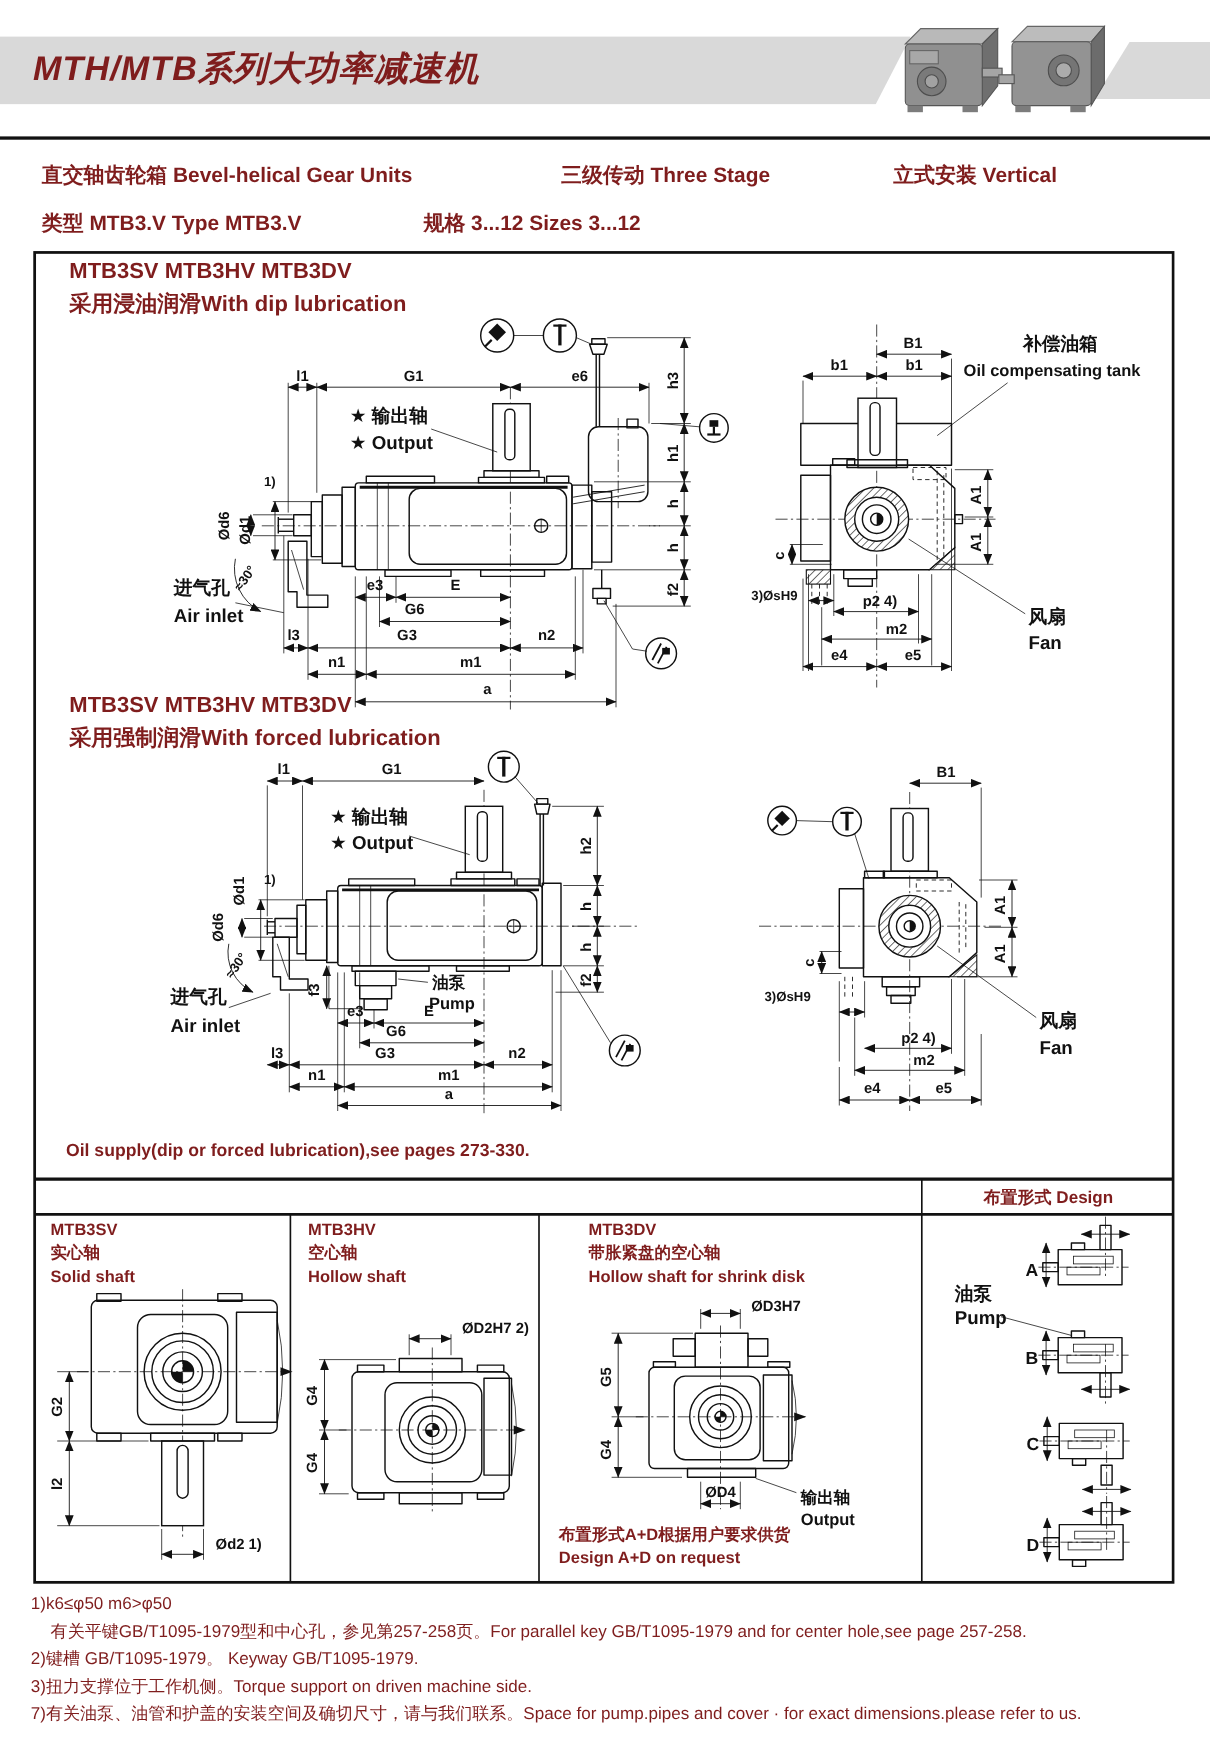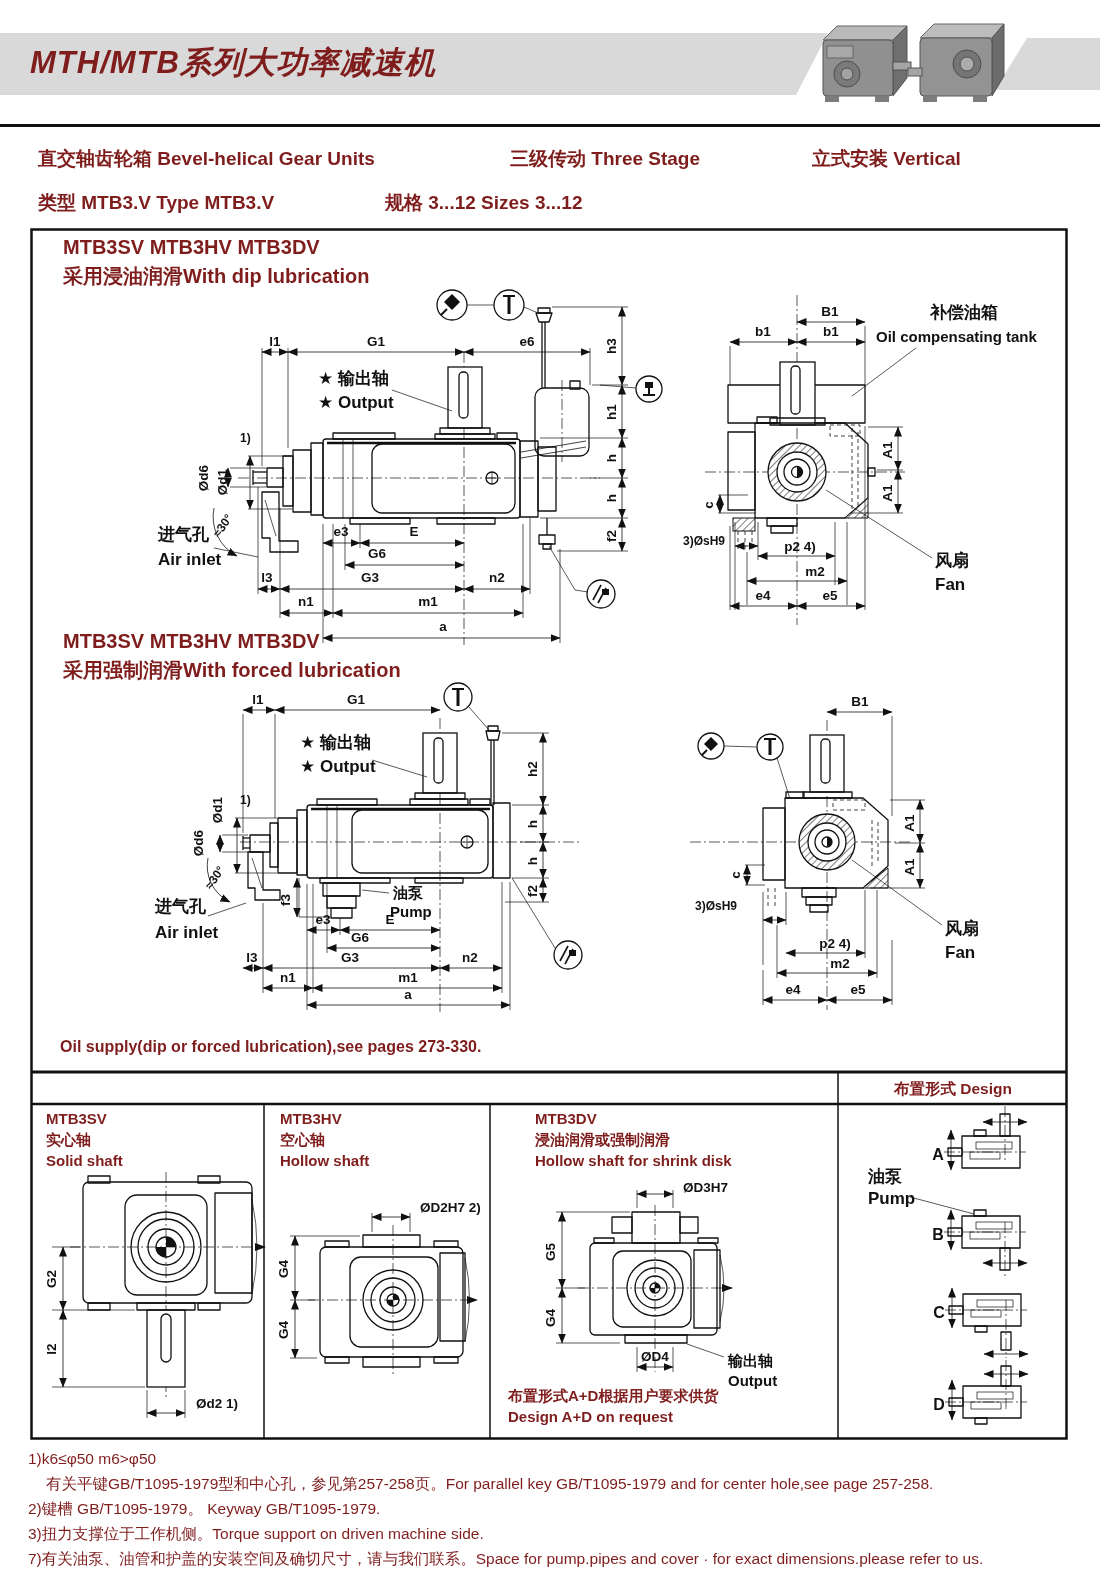--- a/index.html
+++ b/index.html
@@ -732,21 +732,21 @@
     <div>实心轴</div>
     <div>Solid shaft</div>
   </div>
   <div class="abs colhead" style="left:280px;top:1108px;">
     <div>MTB3HV</div>
     <div>空心轴</div>
     <div>Hollow shaft</div>
   </div>
   <div class="abs colhead" style="left:508px;top:1108px;margin-left:27px;">
     <div>MTB3DV</div>
-    <div>浸油润滑或强制润滑</div>
+    <div>带胀紧盘的空心轴</div>
     <div>Hollow shaft for shrink disk</div>
   </div>
   <div class="abs colhead" style="left:508px;top:1385px;">
     <div>布置形式A+D根据用户要求供货</div>
     <div>Design A+D on request</div>
   </div>
 
   <div class="abs" style="left:28px;top:1446px;">
     <div class="fn">1)k6≤φ50 m6&gt;φ50</div>
     <div class="fn" style="padding-left:18px;">有关平键GB/T1095-1979型和中心孔，参见第257-258页。For parallel key GB/T1095-1979 and for center hole,see page 257-258.</div>

